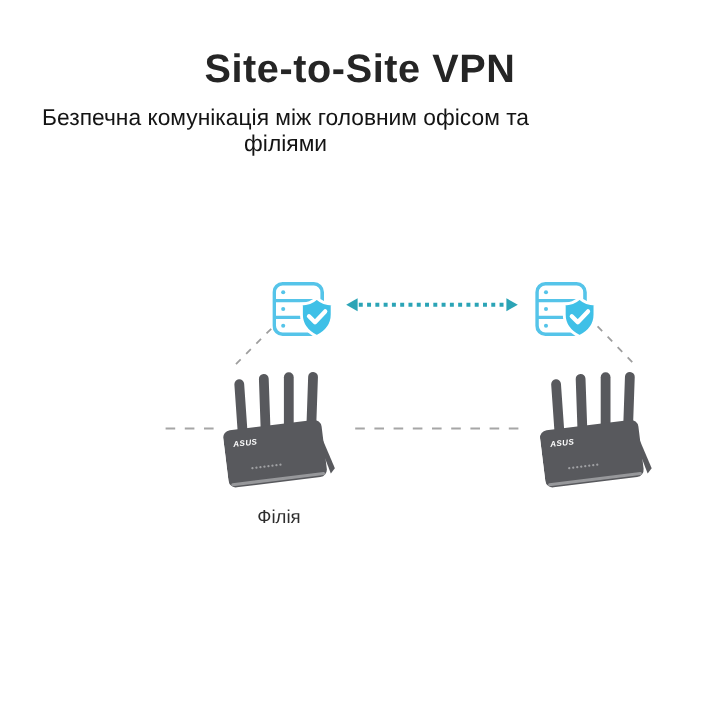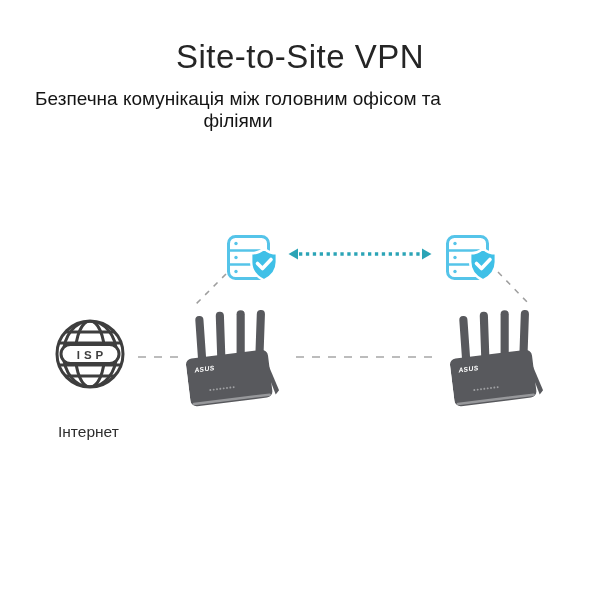--- a/index.html
+++ b/index.html
@@ -2,21 +2,21 @@
 <html><head>
 <meta charset="utf-8">
 <style>
   html,body{margin:0;padding:0;background:#fff;}
   .canvas{
     position:relative;width:600px;height:600px;background:#fff;overflow:hidden;
     font-family:"Liberation Sans", sans-serif;color:#262626;
   }
   .title{
     position:absolute;left:0;top:38px;width:600px;text-align:center;
-    font-size:33px;font-weight:400;letter-spacing:.5px;color:#252525;
+    font-size:33px;font-weight:700;letter-spacing:.5px;color:#252525;
   }
   .subtitle{
     position:absolute;left:0;top:88px;width:476px;text-align:center;
     font-size:19px;font-weight:400;color:#141414;
   }
   .abs{position:absolute;}
   .connectors{position:absolute;left:0;top:0;z-index:1;pointer-events:none;}
   .icon-wrap{z-index:2;}
   .router-svg{transform:rotate(-7deg);transform-origin:50% 60%;}
   .dev-label{
@@ -68,42 +68,20 @@
       <line x1="2" y1="15.5" x2="41" y2="15.5" stroke="#55c4e9" stroke-width="2.6"></line>
       <line x1="2" y1="29.5" x2="41" y2="29.5" stroke="#55c4e9" stroke-width="2.6"></line>
       <circle cx="9" cy="8.5" r="1.7" fill="#55c4e9"></circle>
       <circle cx="9" cy="22.5" r="1.7" fill="#55c4e9"></circle>
       <circle cx="9" cy="36.5" r="1.7" fill="#55c4e9"></circle>
       <path d="M37 13.5 C40.6 16.7 45.6 18.4 49.8 18.4 L49.8 27 C49.8 36.2 44.2 41.8 37 45.4 C29.8 41.8 24.2 36.2 24.2 27 L24.2 18.4 C28.4 18.4 33.4 16.7 37 13.5 Z" fill="#3fc0e7" stroke="#ffffff" stroke-width="2.4"></path>
       <path d="M30.5 28.5 L35.5 33.5 L44 24.5" fill="none" stroke="#ffffff" stroke-width="3.6" stroke-linecap="round" stroke-linejoin="round"></path>
     </svg>
   </div>
 
-  <div class="abs icon-wrap" style="left:54px;top:318px;">
-    <svg width="72" height="72" viewBox="0 0 72 72">
-      <defs>
-        <clipPath id="globeClip">
-            <circle cx="36" cy="36" r="33"></circle>
-          </clipPath>
-      </defs>
-      <g fill="none" stroke="#3e3e3e" stroke-width="3">
-        <circle cx="36" cy="36" r="33"></circle>
-        <g clip-path="url(#globeClip)">
-          <ellipse cx="36" cy="36" rx="14.5" ry="33"></ellipse>
-          <ellipse cx="36" cy="36" rx="26.5" ry="33"></ellipse>
-          <line x1="1" y1="14" x2="71" y2="14"></line>
-          <line x1="1" y1="25" x2="71" y2="25"></line>
-          <line x1="1" y1="47" x2="71" y2="47"></line>
-          <line x1="1" y1="58" x2="71" y2="58"></line>
-        </g>
-      </g>
-      <rect x="7" y="26.5" width="58" height="19" rx="9.5" fill="#ffffff" stroke="#3e3e3e" stroke-width="3"></rect>
-      <text x="38" y="40.5" text-anchor="middle" font-size="11.5" font-weight="bold" letter-spacing="4" fill="#3e3e3e" font-family="Liberation Sans, sans-serif">ISP</text>
-    </svg>
-  </div>
 
   <div class="abs icon-wrap" style="left:187px;top:309px;">
     <svg class="router-svg" width="96" height="102" viewBox="0 0 100 106">
       <g fill="#58595d">
         <rect x="13" y="3" width="8.5" height="48" rx="4.2" transform="rotate(3 17 51)"></rect>
         <rect x="33" y="1" width="8.5" height="50" rx="4.2" transform="rotate(5 37 51)"></rect>
         <rect x="53" y="2" width="8.5" height="51" rx="4.2" transform="rotate(7 57 53)"></rect>
         <rect x="72" y="4" width="8.5" height="53" rx="4.2" transform="rotate(9 76 57)"></rect>
         <path d="M85 62 L93 90 L89 94 L82 66 Z"></path>
       </g>
@@ -142,18 +120,18 @@
         <circle cx="32.5" cy="81" r="1"></circle>
           <circle cx="36" cy="81" r="1"></circle>
           <circle cx="39.5" cy="81" r="1"></circle>
         <circle cx="43" cy="81" r="1"></circle>
           <circle cx="46.5" cy="81" r="1"></circle>
       </g>
     </svg>
   </div>
 
   <div class="dev-label" style="left:58px;top:421px;">
-    <div>Інтернет</div>
   </div>
 
+  <div class="dev-label center" style="left:160px;top:421px;width:145px;">Філія</div>
 
 
 </div>
 
 </body></html>

